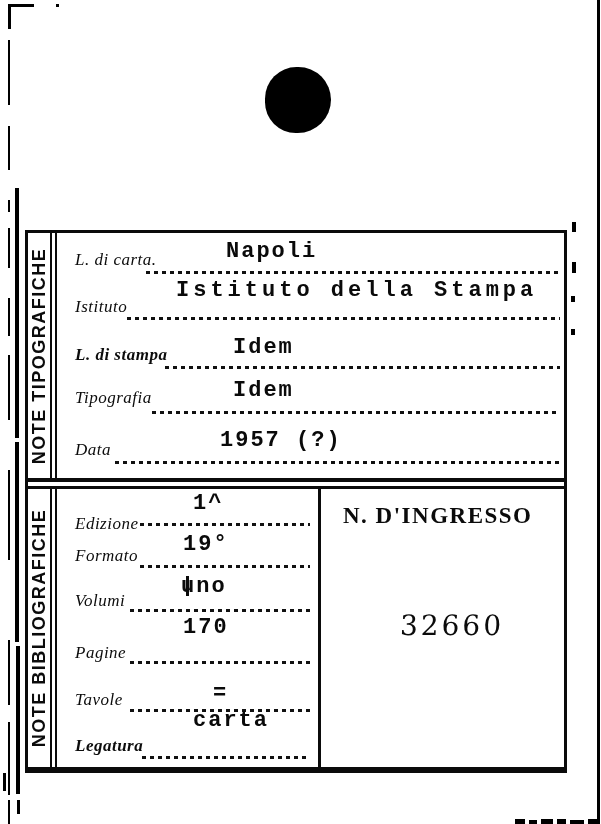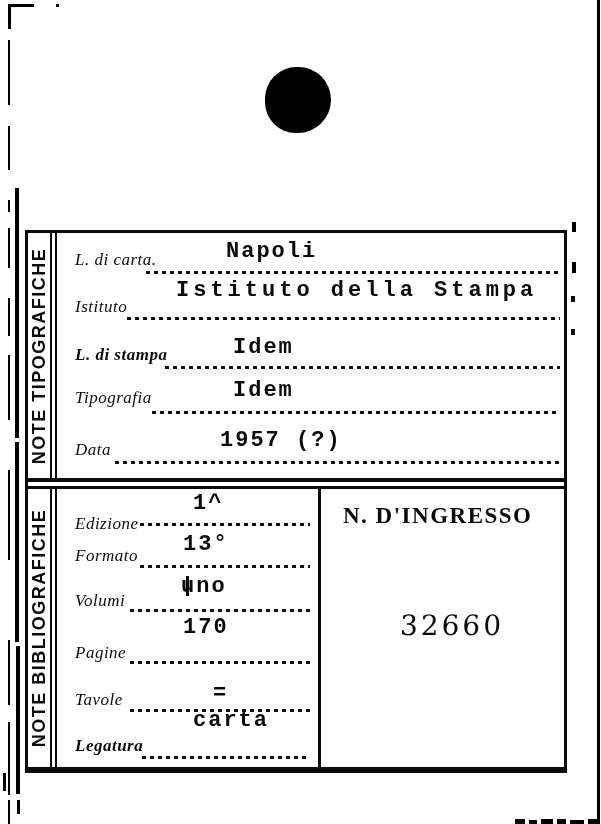--- a/index.html
+++ b/index.html
@@ -132,21 +132,21 @@
     <div class="strip strip-bottom">
       <span class="vtext">NOTE BIBLIOGRAFICHE</span>
     </div>
 
     <span class="lbl" style="left:47px;top:270px;margin-top:11px;">Edizione</span>
     <div class="dots" style="left:112px;top:290px;width:170px;"></div>
     <span class="val" style="left:165px;top:260px;">1^</span>
 
     <span class="lbl" style="left:47px;top:313px;">Formato</span>
     <div class="dots" style="left:112px;top:332px;width:170px;"></div>
-    <span class="val" style="left:155px;top:301px;">13°</span>
+    <span class="val" style="left:155px;top:301px;">19°</span>
 
     <span class="lbl" style="left:47px;top:358px;">Volumi</span>
     <div class="dots" style="left:102px;top:376px;width:180px;"></div>
     <span class="val" style="left:153px;top:343px;">uno</span>
     <div class="overstrike"></div>
 
     <span class="lbl" style="left:47px;top:410px;">Pagine</span>
     <div class="dots" style="left:102px;top:428px;width:180px;"></div>
     <span class="val" style="left:155px;top:384px;">170</span>
 

